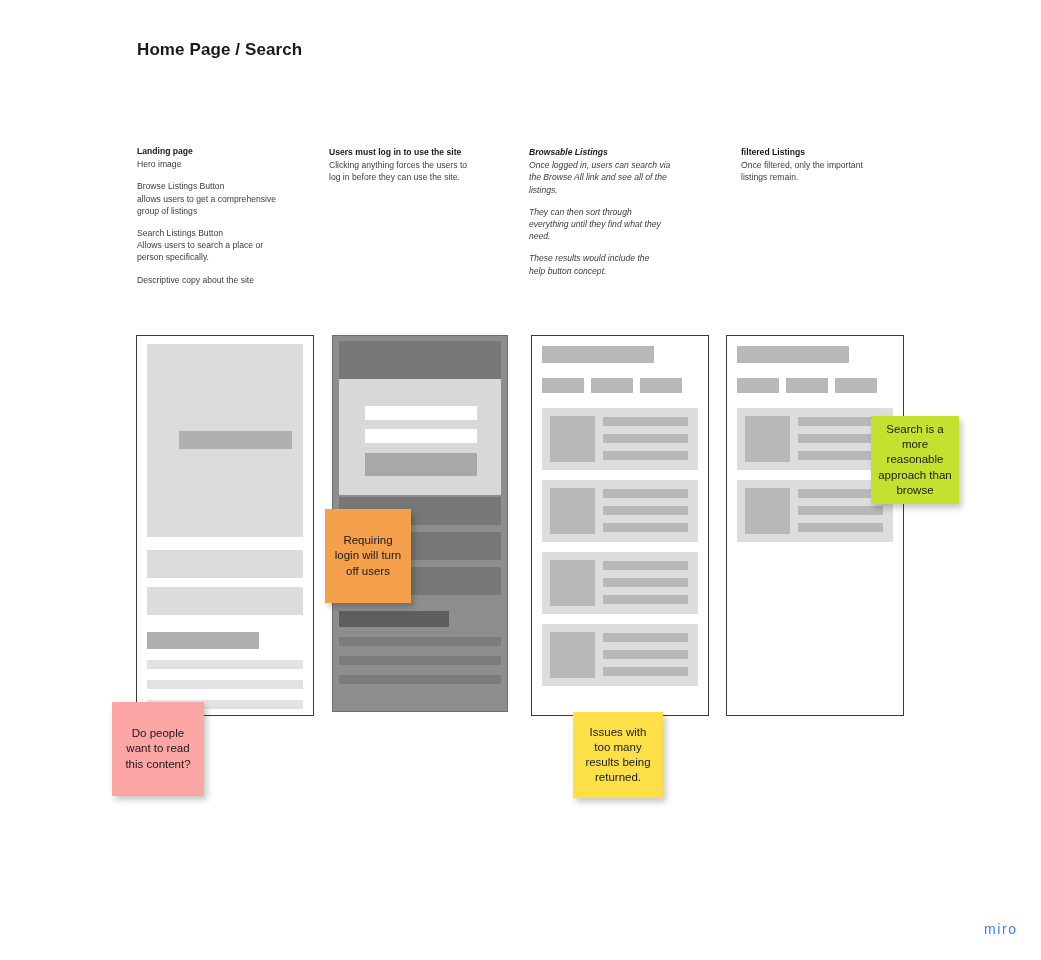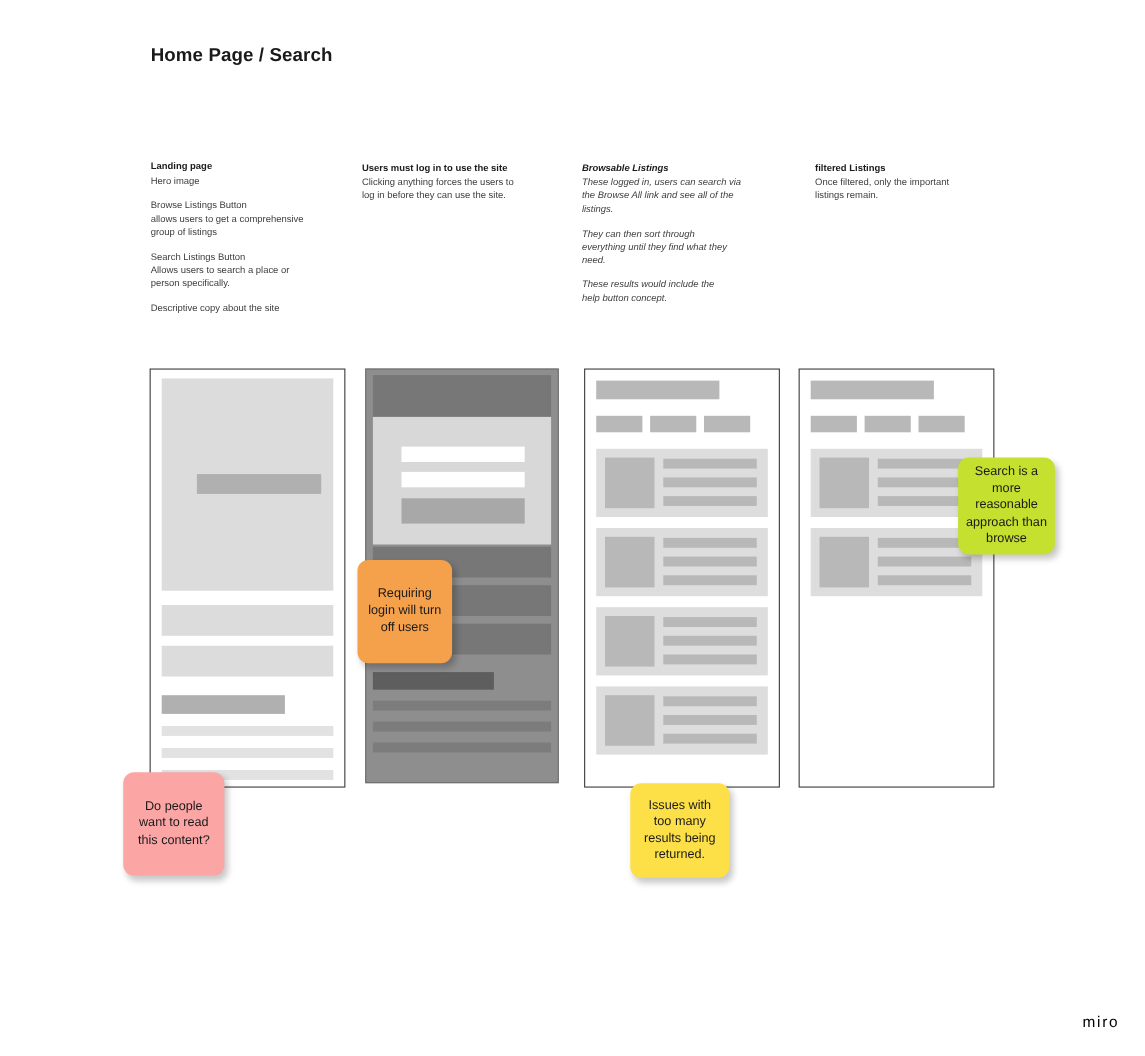--- a/index.html
+++ b/index.html
@@ -81,31 +81,30 @@
   .card-d { top: 288px; }
 
   
   .sticky {
     position: absolute;
     display: flex; align-items: center; justify-content: center;
     text-align: center;
     font-size: 11.5px; line-height: 1.32; color: #1a1a1a;
     padding: 6px 7px;
     box-shadow: 3px 4px 6px rgba(0,0,0,.22);
-    border-radius: 10px;
   }
   #sticky-login   { left: 325px; top: 509px; width: 86px; height: 94px; background: #f5a04a; }
   #sticky-content { left: 112px; top: 702px; width: 92px; height: 94px; background: #fca5a5; }
   #sticky-results { left: 573px; top: 712px; width: 90px; height: 86px; background: #fde047; }
   #sticky-search  { left: 871px; top: 416px; width: 88px; height: 88px; background: #c5e02e; }
 
   
   .watermark {
     position: absolute; left: 984px; top: 921px;
-    font-size: 14px; color: #000000; letter-spacing: 1.6px;
+    font-size: 14px; color: #3b82f6; letter-spacing: 1.6px;
   }
 </style>
 </head>
 <body>
 
 <div id="canvas">
 
   <div class="board-title">Home Page / Search</div>
 
   <div class="note-col" id="col2">
@@ -121,21 +120,21 @@
 allows users to get a comprehensive
 group of listings</p>
     <p class="gap" style="white-space:pre-line">Search Listings Button
 Allows users to search a place or
 person specifically.</p>
     <p class="gap" style="white-space:pre-line">Descriptive copy about the site</p>
   </div>
 
   <div class="note-col" id="col3">
     <span class="hd">Browsable Listings</span>
-    <p style="white-space:pre-line">These logged in, users can search via
+    <p style="white-space:pre-line">Once logged in, users can search via
 the Browse All link and see all of the
 listings.</p>
     <p class="gap" style="white-space:pre-line">They can then sort through
 everything until they find what they
 need.</p>
     <p class="gap" style="white-space:pre-line">These results would include the
 help button concept.</p>
   </div>
 
   <div class="note-col" id="col4">

